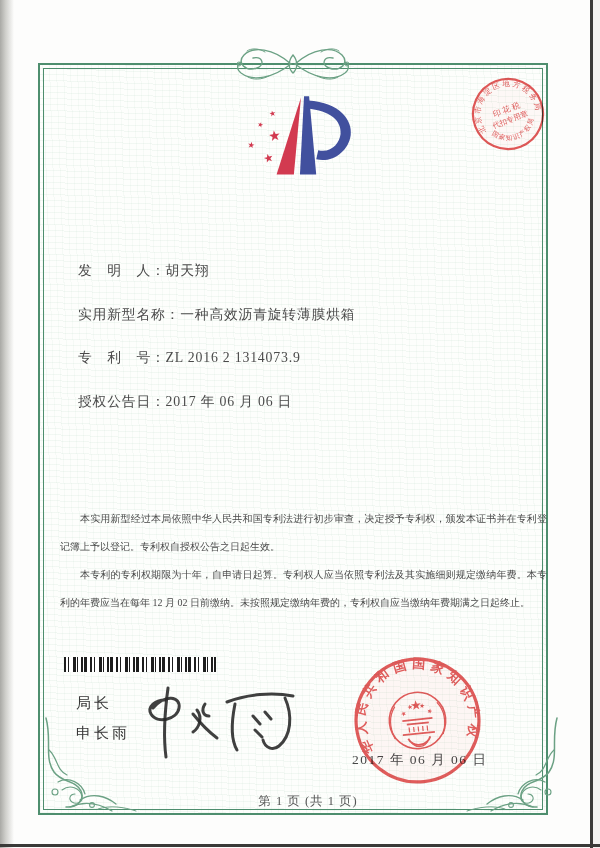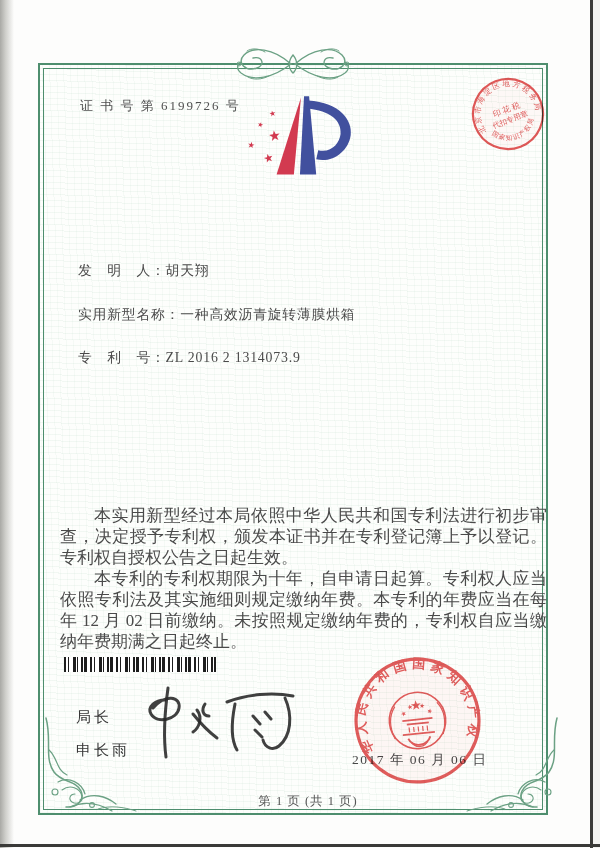--- a/index.html
+++ b/index.html
@@ -37,33 +37,33 @@
   .cert-no{position:absolute;left:80px;top:97px;font-size:13px;letter-spacing:2px;color:#4f4f4f;white-space:pre;}
   .logo{position:absolute;left:237px;top:92px;}
   .tax-seal{position:absolute;left:456px;top:62px;transform:rotate(-21deg);mix-blend-mode:multiply;opacity:.92;}
   .seal-text{fill:var(--seal-red);font-family:"Liberation Serif",serif;}
   .title{position:absolute;left:38px;top:190px;width:510px;text-align:center;
     font-size:31px;font-weight:600;letter-spacing:8px;color:var(--text-dark);white-space:pre;}
   .fields{position:absolute;left:78px;top:262px;width:440px;}
   .field-row{height:19px;margin-bottom:24.5px;font-size:13.8px;color:var(--text-body);
     letter-spacing:.8px;white-space:pre;}
   .body-text{position:absolute;left:60px;top:505px;width:487px;
-    font-size:17px;line-height:21px;color:var(--text-body);text-align:justify;}
+    font-size:10px;line-height:28px;color:var(--text-body);text-align:justify;}
   .body-text p{text-indent:2em;margin:0;}
   .barcode{position:absolute;left:64px;top:657px;width:152px;height:15px;background-color:#fff;
     background-image:repeating-linear-gradient(90deg,
       #1d1d1d 0 2px, rgba(0,0,0,0) 2px 4px,
       #1d1d1d 4px 5px, rgba(0,0,0,0) 5px 9px,
       #1d1d1d 9px 12px, rgba(0,0,0,0) 12px 13px,
       #1d1d1d 13px 14px, rgba(0,0,0,0) 14px 17px,
       #1d1d1d 17px 19px, rgba(0,0,0,0) 19px 20px,
       #1d1d1d 20px 23px, rgba(0,0,0,0) 23px 26px);}
   .signoff{position:absolute;left:76px;top:694px;font-family:"Liberation Sans",sans-serif;
     font-size:15px;letter-spacing:3px;color:#353535;font-weight:500;}
-  .signoff div{margin-bottom:11px;margin-top:14px;}
+  .signoff div{margin-bottom:11px;}
   .signature{position:absolute;left:135px;top:680px;}
   .sig-stroke{stroke:#262626;stroke-width:3;fill:none;stroke-linecap:round;stroke-linejoin:round;opacity:.88;}
   .issue-date{position:absolute;left:352px;top:751px;font-size:13.5px;letter-spacing:1.5px;
     color:#474747;z-index:1;white-space:pre;}
   .office-seal{position:absolute;left:345px;top:648px;z-index:2;mix-blend-mode:multiply;opacity:.9;
     transform:rotate(-6deg);}
   .footer{position:absolute;left:38px;top:793px;width:510px;text-align:center;
     font-size:12.5px;letter-spacing:1px;color:#555;white-space:pre;padding-left:30px;}
   .emblem{stroke:var(--seal-red);fill:none;}
   .red-fill{fill:var(--seal-red);}
@@ -105,21 +105,20 @@
   <svg class="orn-br" width="105" height="102" viewBox="0 0 105 102">
     <path class="g-stroke" stroke-width="1.5" d="M 6,6 C 12,28 4,46 14,60 C 22,71 36,68 41,79 C 45,88 37,96 26,95"></path>
     <path class="g-stroke" stroke-width="1.2" d="M 9,38 C 18,46 16,58 27,63 M 18,70 C 29,64 42,71 45,82"></path>
     <path class="g-stroke" stroke-width="1.3" d="M 30,95 C 46,88 60,92 72,99 M 40,88 C 52,80 66,84 76,92"></path>
     <path class="g-stroke" stroke-width="1.1" d="M 22,78 C 30,72 40,76 42,84 C 43,90 37,93 32,90 C 28,87 30,82 35,82"></path>
     <circle cx="15" cy="80" r="3" class="g-stroke" stroke-width="1.1" fill="none"></circle>
     <circle cx="52" cy="93" r="2.4" class="g-stroke" stroke-width="1.1" fill="none"></circle>
     <path class="g-stroke" stroke-width="1" d="M 58,97 C 70,93 84,95 96,99"></path>
   </svg>
 
-  <div class="cert-no">证 书 号 第 6199726 号</div>
 
   <svg class="logo" width="132" height="92" viewBox="0 0 130 90">
     <defs>
       <polygon id="star10" points="0,-10 2.35,-3.24 9.51,-3.09 3.8,1.24 5.88,8.09 0,4 -5.88,8.09 -3.8,1.24 -9.51,-3.09 -2.35,-3.24"></polygon>
     </defs>
     <use href="#star10" fill="var(--logo-red)" transform="translate(35,21) scale(0.30) rotate(-12)"></use>
     <use href="#star10" fill="var(--logo-red)" transform="translate(23,32) scale(0.27) rotate(16)"></use>
     <use href="#star10" fill="var(--logo-red)" transform="translate(37,43) scale(0.55) rotate(-8)"></use>
     <use href="#star10" fill="var(--logo-red)" transform="translate(14,52) scale(0.33) rotate(10)"></use>
     <use href="#star10" fill="var(--logo-red)" transform="translate(31,65) scale(0.45) rotate(-15)"></use>
@@ -143,20 +142,21 @@
     </text>
     <text class="seal-text" font-size="8" x="0" y="-2" text-anchor="middle">印 花 税</text>
     <text class="seal-text" font-size="7.4" x="0" y="8.5" text-anchor="middle">代扣专用章</text>
   </svg>
 
 
   <div class="fields">
     <div class="field-row"><span>发　明　人：</span><span>胡天翔</span></div>
     <div class="field-row"><span>实用新型名称：</span><span>一种高效沥青旋转薄膜烘箱</span></div>
     <div class="field-row"><span>专　利　号：</span><span>ZL 2016 2 1314073.9</span></div>
+    <div class="field-row"><span>授权公告日：</span><span>2017 年 06 月 06 日</span></div>
   </div>
 
   <div class="body-text">
     <p>本实用新型经过本局依照中华人民共和国专利法进行初步审查，决定授予专利权，颁发本证书并在专利登记簿上予以登记。专利权自授权公告之日起生效。</p>
     <p>本专利的专利权期限为十年，自申请日起算。专利权人应当依照专利法及其实施细则规定缴纳年费。本专利的年费应当在每年 12 月 02 日前缴纳。未按照规定缴纳年费的，专利权自应当缴纳年费期满之日起终止。</p>
   </div>
 
   <div class="barcode"></div>
 
   <div class="signoff">

